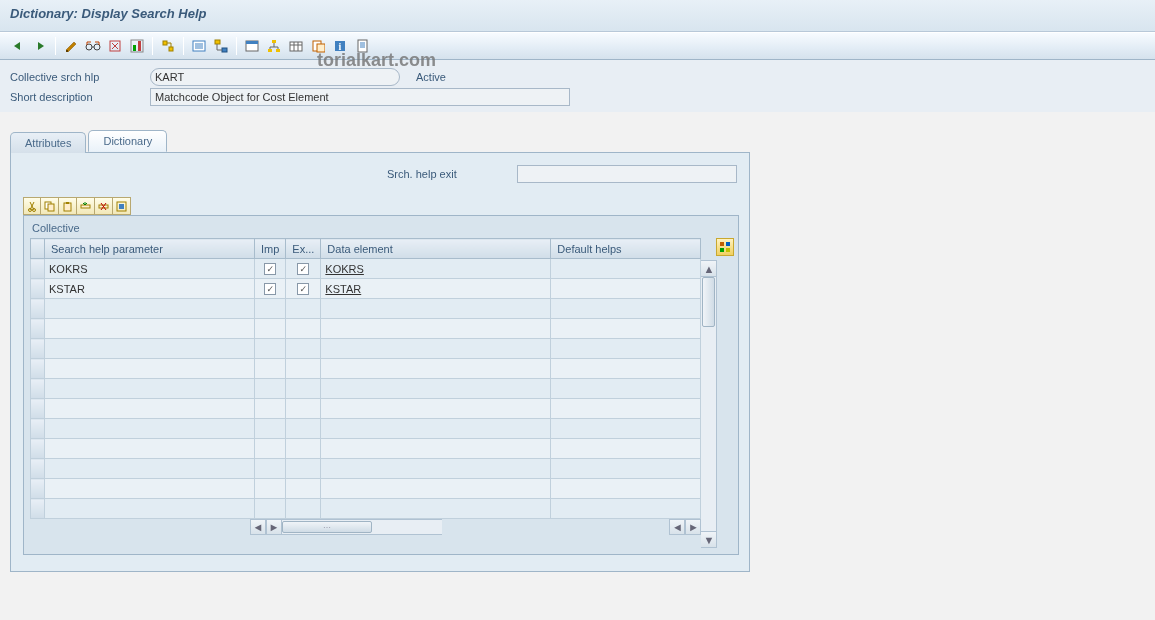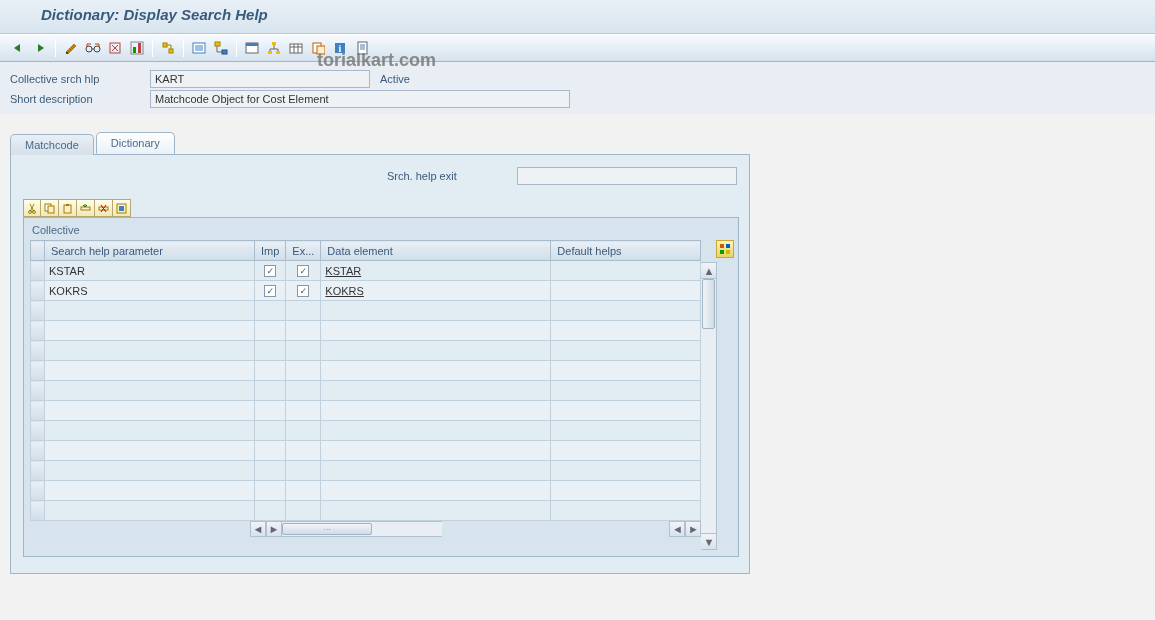--- a/index.html
+++ b/index.html
@@ -12,25 +12,24 @@
     height: 620px;
     overflow: hidden;
     position: relative;
   }
   .title-area {
     background: linear-gradient(to bottom, #e8f0f7 0%, #d8e5ef 100%);
     padding: 6px 10px 10px 10px;
     border-bottom: 1px solid #b8c8d8;
   }
   .page-title {
-    font-size: 15px;
+    font-size: 13px;
     font-style: italic;
     font-weight: bold;
     color: #3a5a7a;
-    margin-left: 31px;
   }
   .toolbar {
     background: linear-gradient(to bottom, #f7fbff 0%, #e2ecf5 60%, #d5e2ed 100%);
     border-top: 1px solid #fff;
     border-bottom: 1px solid #9fb5c8;
     padding: 3px 8px;
     display: flex;
     align-items: center;
     gap: 2px;
     height: 28px;
@@ -78,21 +77,21 @@
   }
   .finput {
     background: #eef2f5;
     border: 1px solid #a8b8c8;
     height: 18px;
     padding: 1px 4px;
     font-size: 11px;
     color: #333;
   }
   .fstatus {
-    margin-left: 10px;
+    margin-left: 16px;
     color: #3a5a7a;
   }
   .tabstrip {
     margin: 18px 10px 0 10px;
     display: flex;
     align-items: flex-end;
     position: relative;
     z-index: 2;
   }
   .tab {
@@ -344,31 +343,31 @@
         <line x1="5" y1="8" x2="10" y2="8" stroke="#4080c0"></line>
       </svg>
     </div>
   </div>
 
 <div class="watermark">torialkart.com</div>
 
 <div class="header-fields">
   <div class="frow">
     <span class="flabel">Collective srch hlp</span>
-    <input class="finput" style="width: 220px;" readonly="" value="KART">
+    <input class="finput" style="width: 250px; border-radius: 9px;" readonly="" value="KART">
     <span class="fstatus">Active</span>
   </div>
   <div class="frow">
     <span class="flabel">Short description</span>
     <input class="finput" style="width: 420px;" readonly="" value="Matchcode Object for Cost Element">
   </div>
 </div>
 
 <div class="tabstrip" id="tabstrip">
-    <div class="tab">Matchcode</div>
+    <div class="tab">Attributes</div>
     <div class="tab active">Dictionary</div>
   </div>
 
 <div class="tab-panel" style="width:740px;height:420px;">
   <div class="exit-row">
     <span class="flabel" style="width:130px">Srch. help exit</span>
     <input class="finput" style="width: 220px;" readonly="" value="">
   </div>
 
   <div class="mini-toolbar" id="minitb">
@@ -429,32 +428,32 @@
               <tr>
                 <th class="rowsel" style="width:14px"></th>
                 <th style="width:210px">Search help parameter</th>
                 <th style="width:30px">Imp</th>
                 <th style="width:32px">Ex...</th>
                 <th style="width:230px">Data element</th>
                 <th style="width:150px">Default helps</th>
               </tr>
               <tr>
                 <td class="rowsel"></td>
+                <td class="cell">KOKRS</td>
+                <td class="cell" style="text-align:center"><span class="chk">✓</span></td>
+                <td class="cell" style="text-align:center"><span class="chk">✓</span></td>
+                <td class="cell"><span class="link">KOKRS</span></td>
+                <td class="cell"></td>
+              </tr>
+              <tr>
+                <td class="rowsel"></td>
                 <td class="cell">KSTAR</td>
                 <td class="cell" style="text-align:center"><span class="chk">✓</span></td>
                 <td class="cell" style="text-align:center"><span class="chk">✓</span></td>
                 <td class="cell"><span class="link">KSTAR</span></td>
-                <td class="cell"></td>
-              </tr>
-              <tr>
-                <td class="rowsel"></td>
-                <td class="cell">KOKRS</td>
-                <td class="cell" style="text-align:center"><span class="chk">✓</span></td>
-                <td class="cell" style="text-align:center"><span class="chk">✓</span></td>
-                <td class="cell"><span class="link">KOKRS</span></td>
                 <td class="cell"></td>
               </tr>
               <tr>
                 <td class="rowsel"></td>
                 <td class="cell"></td>
                 <td class="cell"></td>
                 <td class="cell"></td>
                 <td class="cell"></td>
                 <td class="cell"></td>
               </tr>

